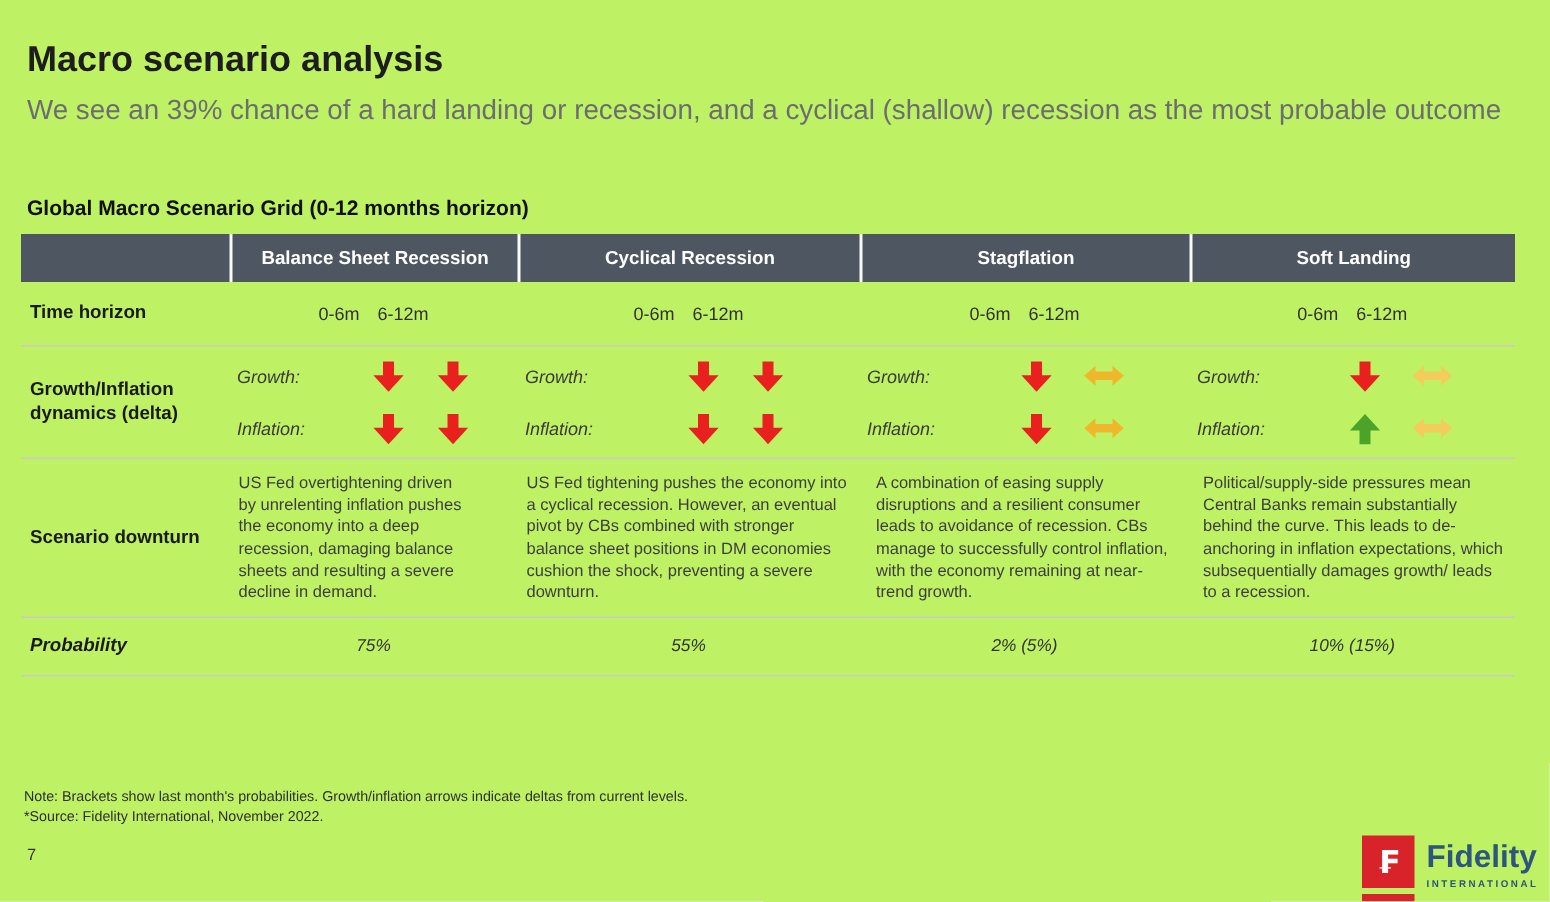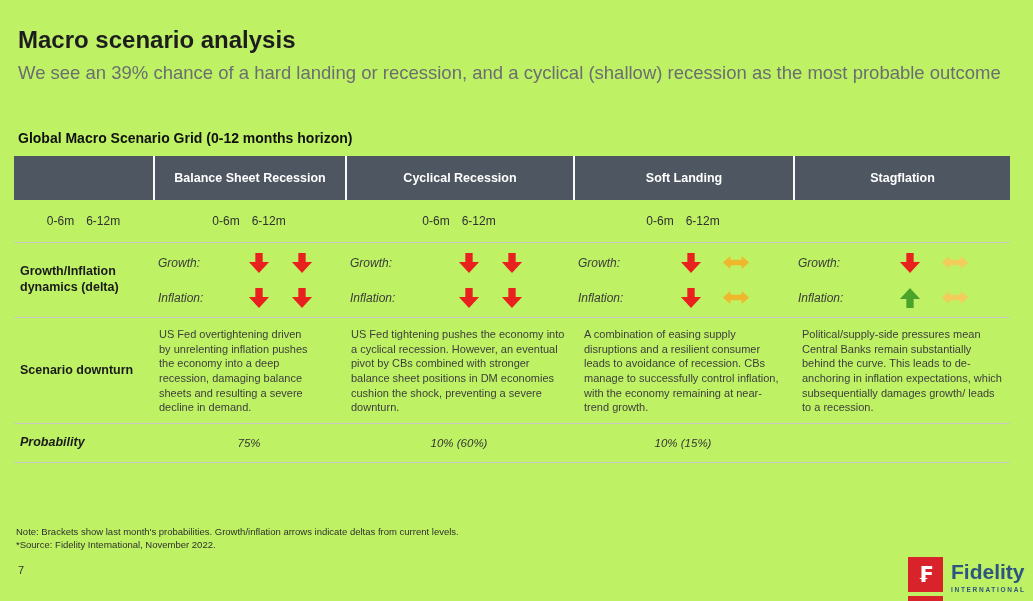--- a/index.html
+++ b/index.html
@@ -8,21 +8,21 @@
     font-family:"Liberation Sans", sans-serif;overflow:hidden;
   }
   
   .title{position:absolute;left:18px;top:26px;font-size:24px;font-weight:bold;color:#1d1d1f;}
   .subtitle{position:absolute;left:18px;top:61px;width:1003px;font-size:18.5px;line-height:1.28;color:#6b6e71;}
   .table-title{position:absolute;left:18px;top:130px;font-size:14px;font-weight:bold;color:#101010;}
 
   
   .gtable{position:absolute;left:14px;top:156px;width:996px;}
   .trow{display:grid;grid-template-columns:139px 192px 228px 220px 217px;}
-  .thead{background:#4D5661;height:44px;}
+  .thead{background:#4D5661;height:32px;}
   .hcell{display:flex;align-items:center;justify-content:center;color:#ffffff;
          font-weight:bold;font-size:12.5px;}
   .hcell + .hcell{border-left:2px solid #fafafa;}
 
   .brow{border-bottom:1px solid #c9c9c9;}
   .rlabel{font-weight:bold;font-size:12.5px;color:#1a1a1a;display:flex;align-items:center;
           padding-left:6px;line-height:1.25;}
 
   
   .row-time{height:42px;}
@@ -67,25 +67,26 @@
   <div class="title">Macro scenario analysis</div>
   <div class="subtitle">We see an 39% chance of a hard landing or recession, and a cyclical (shallow) recession as the most probable outcome</div>
   <div class="table-title">Global Macro Scenario Grid (0-12 months horizon)</div>
 
   <div class="gtable">
 
     <div class="trow thead">
       <div class="hcell"></div>
       <div class="hcell">Balance Sheet Recession</div>
       <div class="hcell">Cyclical Recession</div>
+      <div class="hcell">Stagflation</div>
       <div class="hcell">Soft Landing</div>
-      <div class="hcell">Stagflation</div>
     </div>
 
     <div class="trow brow row-time">
+      <div class="rlabel">Time horizon</div>
       <div class="time-cell">
         <span>0-6m</span>
         <span>6-12m</span>
       </div>
       <div class="time-cell">
         <span>0-6m</span>
         <span>6-12m</span>
       </div>
       <div class="time-cell">
         <span>0-6m</span>
@@ -237,21 +238,22 @@
       <div class="rlabel">Scenario downturn</div>
       <div class="narr-cell nc1">US Fed overtightening driven by unrelenting inflation pushes the economy into a deep recession, damaging balance sheets and resulting a severe decline in demand.</div>
       <div class="narr-cell nc2">US Fed tightening pushes the economy into a cyclical recession. However, an eventual pivot by CBs combined with stronger balance sheet positions in DM economies cushion the shock, preventing a severe downturn.</div>
       <div class="narr-cell nc3">A combination of easing supply disruptions and a resilient consumer leads to avoidance of recession. CBs manage to successfully control inflation, with the economy remaining at near-trend growth.</div>
       <div class="narr-cell nc4">Political/supply-side pressures mean Central Banks remain substantially behind the curve. This leads to de-anchoring in inflation expectations, which subsequentially damages growth/ leads to a recession.</div>
     </div>
 
     <div class="trow brow row-prob">
       <div class="rlabel">Probability</div>
       <div class="prob-cell">75%</div>
-      <div class="prob-cell">10% (60%)</div>
+      <div class="prob-cell">55%</div>
+      <div class="prob-cell">2% (5%)</div>
       <div class="prob-cell">10% (15%)</div>
     </div>
 
   </div>
 
   <div class="notes">
     <div>Note: Brackets show last month's probabilities. Growth/inflation arrows indicate deltas from current levels.</div>
     <div>*Source: Fidelity International, November 2022.</div>
   </div>
 

